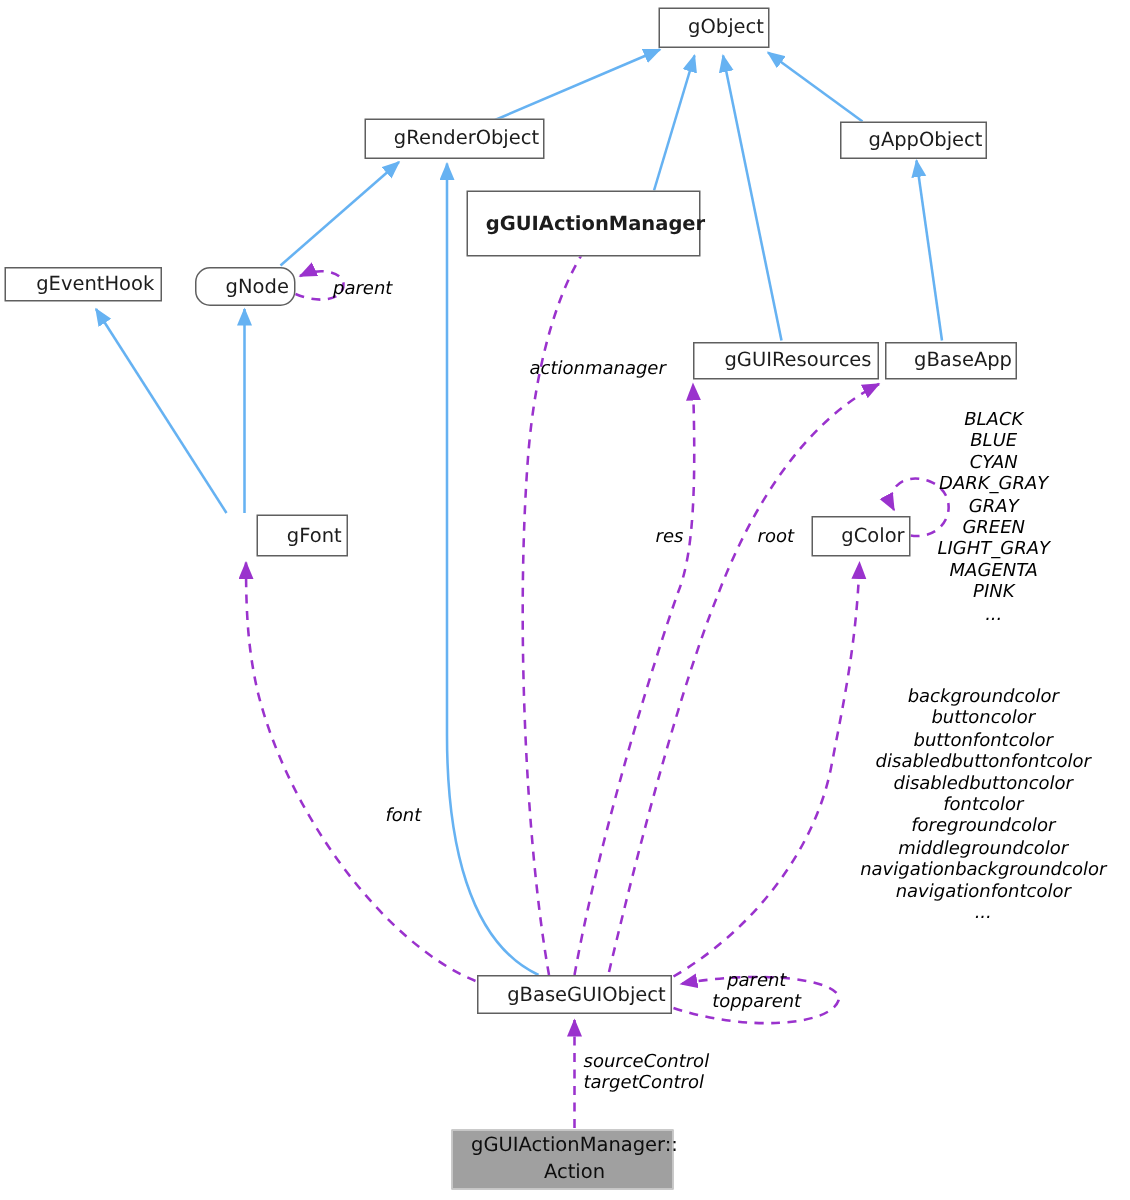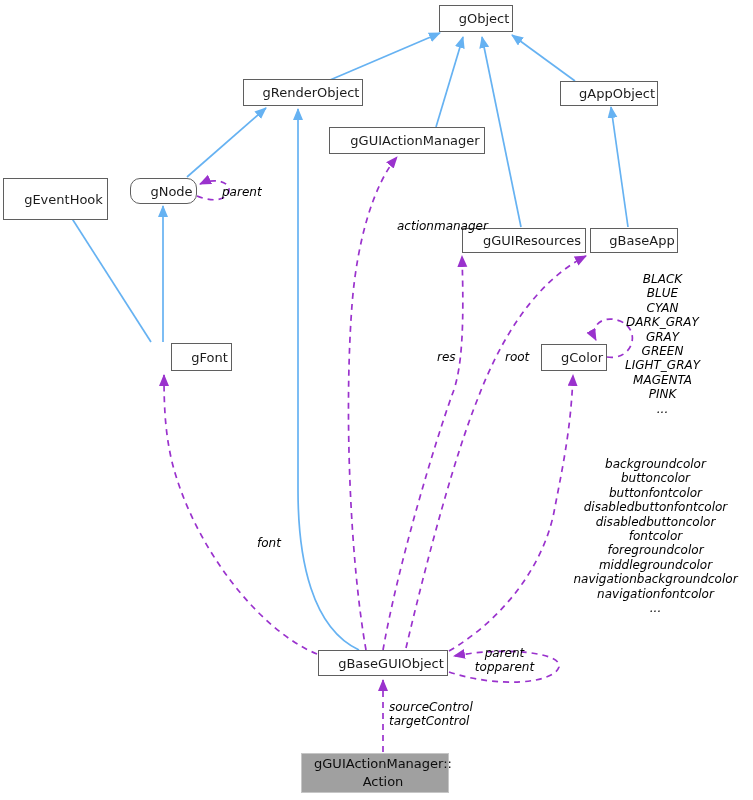--- a/index.html
+++ b/index.html
@@ -79,46 +79,46 @@
     <path class="use" d="M 383,752 L 383,680" marker-end="url(#arrow-purple)"></path>
     <path class="use" d="M 197,196 C 216,204 230,198 229,189 C 228,181 213,178 200,184" marker-end="url(#arrow-purple)"></path>
     <path class="use" d="M 607,357 C 633,361 642,330 620,321 C 602,314 589,327 596,340" marker-end="url(#arrow-purple)"></path>
     <path class="use" d="M 449,672 C 497,688 553,684 559,667 C 563,653 506,646 454,656" marker-end="url(#arrow-purple)"></path>
   </svg>
 
   <div class="node" style="left:439px;top:5px;width:74px;height:27px;">gObject</div>
 
   <div class="node" style="left:243px;top:79px;width:120px;height:27px;">gRenderObject</div>
 
-  <div class="node" style="left:329px;top:127px;width:156px;height:27px;">gGUIActionManager</div>
+  <div class="node" style="left:311px;top:127px;width:156px;height:44px;font-weight:bold;">gGUIActionManager</div>
 
   <div class="node" style="left:560px;top:81px;width:98px;height:25px;">gAppObject</div>
 
-  <div class="node" style="left:3px;top:178px;width:105px;height:42px;">gEventHook</div>
+  <div class="node" style="left:3px;top:178px;width:105px;height:23px;">gEventHook</div>
 
   <div class="node" style="left:130px;top:178px;width:67px;height:26px;border-radius:10px;">gNode</div>
 
   <div class="node" style="left:462px;top:228px;width:124px;height:25px;">gGUIResources</div>
 
   <div class="node" style="left:590px;top:228px;width:88px;height:25px;">gBaseApp</div>
 
   <div class="node" style="left:132px;top:343px;width:61px;height:28px;margin-left:39px;">gFont</div>
 
   <div class="node" style="left:541px;top:344px;width:66px;height:27px;">gColor</div>
 
   <div class="node" style="left:318px;top:650px;width:130px;height:26px;">gBaseGUIObject</div>
 
   <div class="node focus" style="left:301px;top:753px;width:148px;height:40px;">
     <span>gGUIActionManager::</span>
     <span>Action</span>
   </div>
 
   <div class="elabel" style="left:222px;top:185px;">parent</div>
 
-  <div class="elabel" style="left:353px;top:219px;margin-left:44px;">actionmanager</div>
+  <div class="elabel" style="left:353px;top:238px;">actionmanager</div>
 
   <div class="elabel" style="left:437px;top:350px;">res</div>
 
   <div class="elabel" style="left:505px;top:350px;">root</div>
 
   <div class="elabel" style="left:257px;top:536px;">font</div>
 
   <div class="elabel center" style="left:462px;top:646px;width:85px;">
     <div>parent</div>
     <div>topparent</div>

